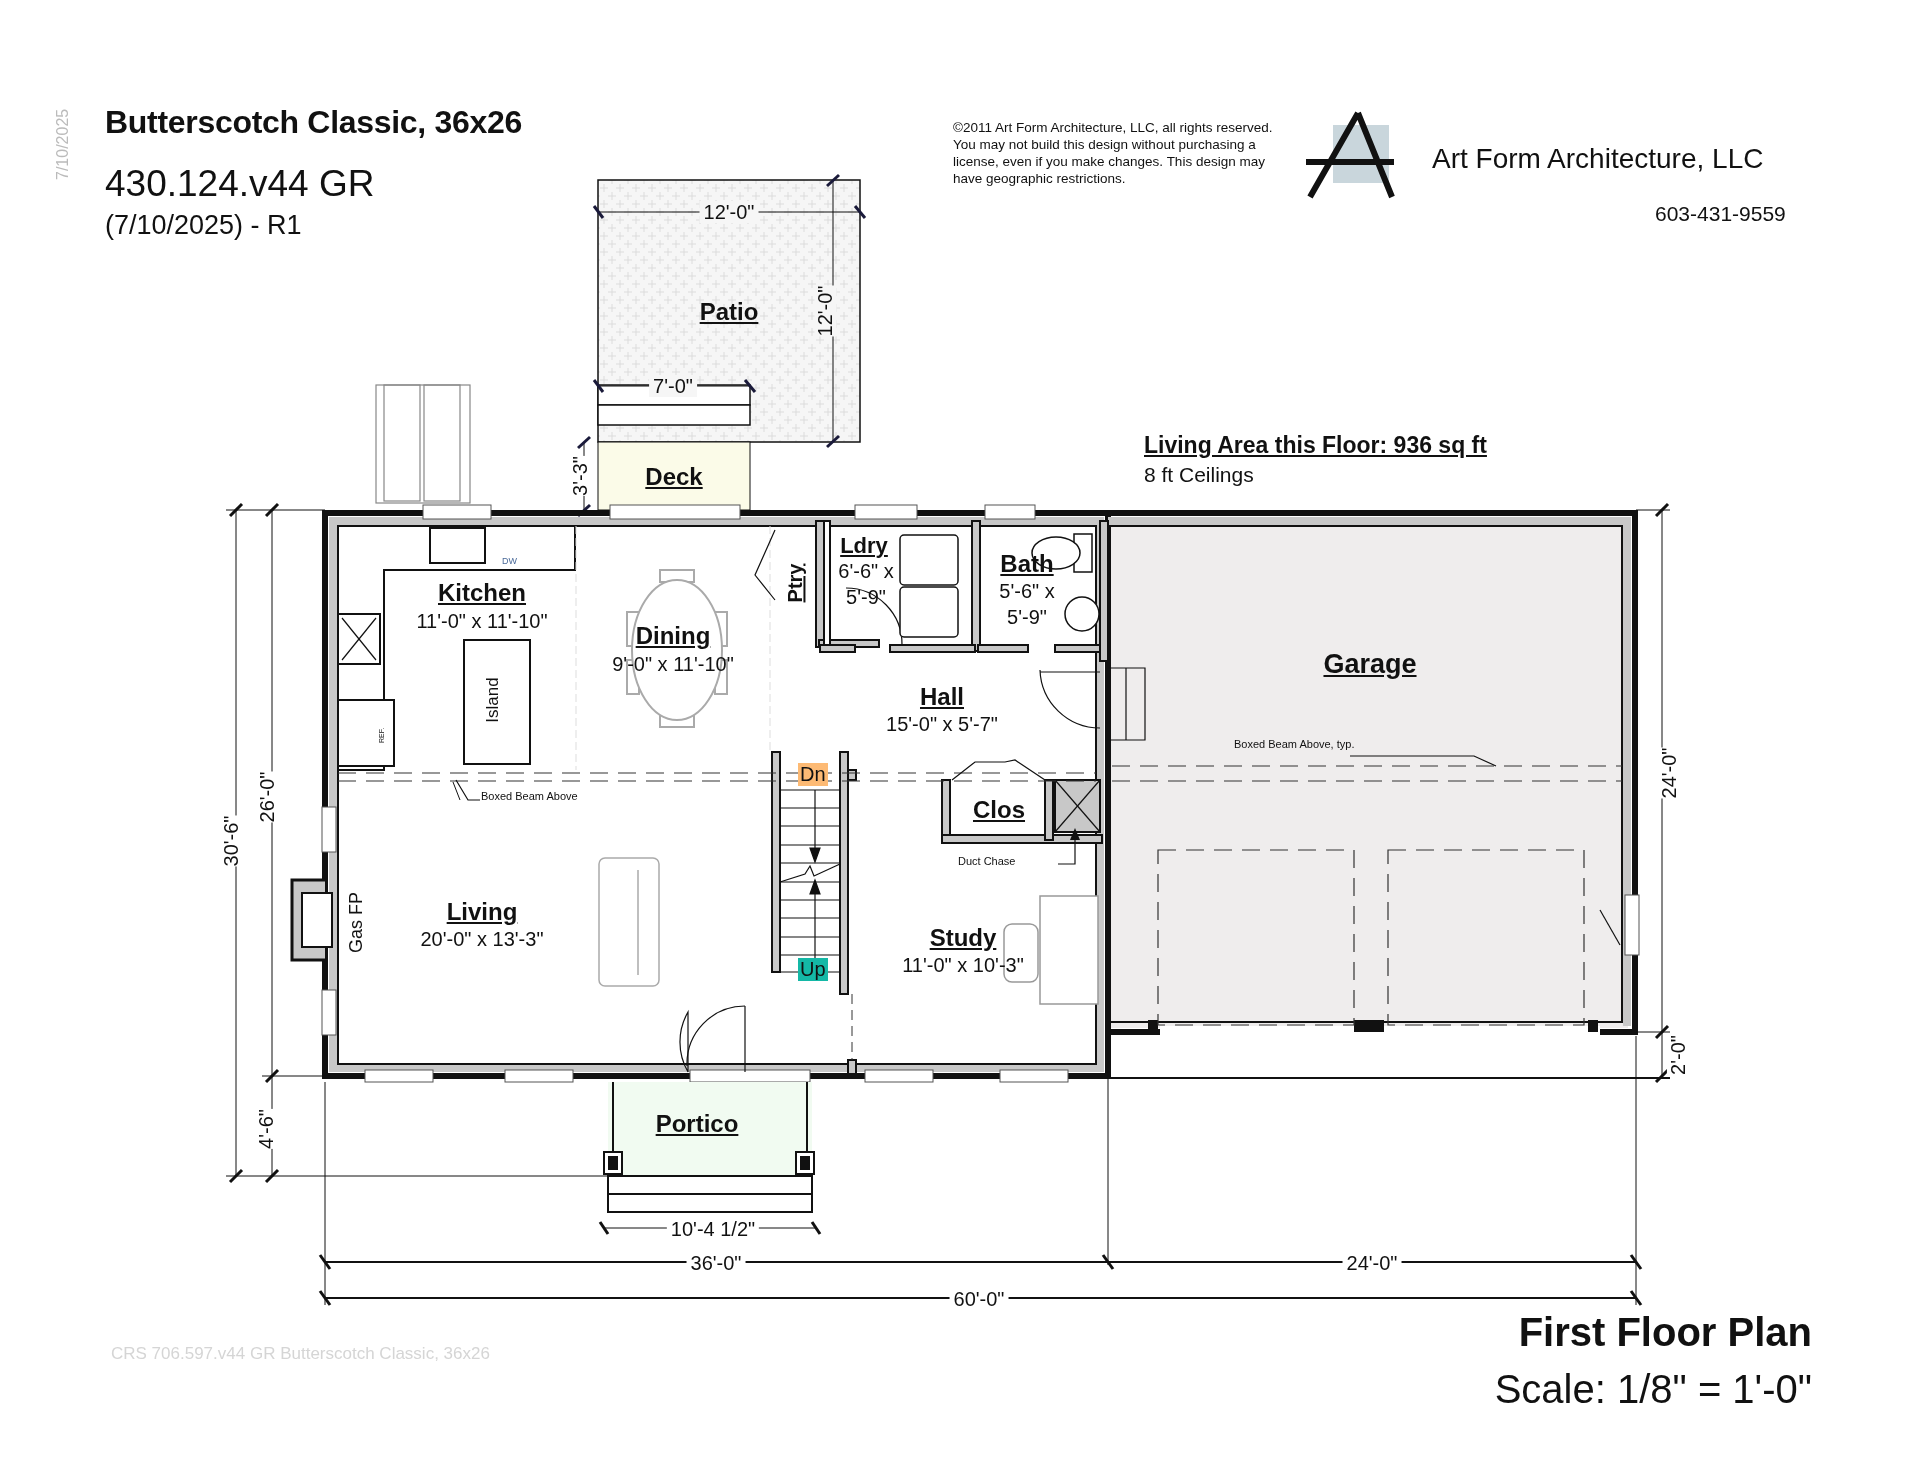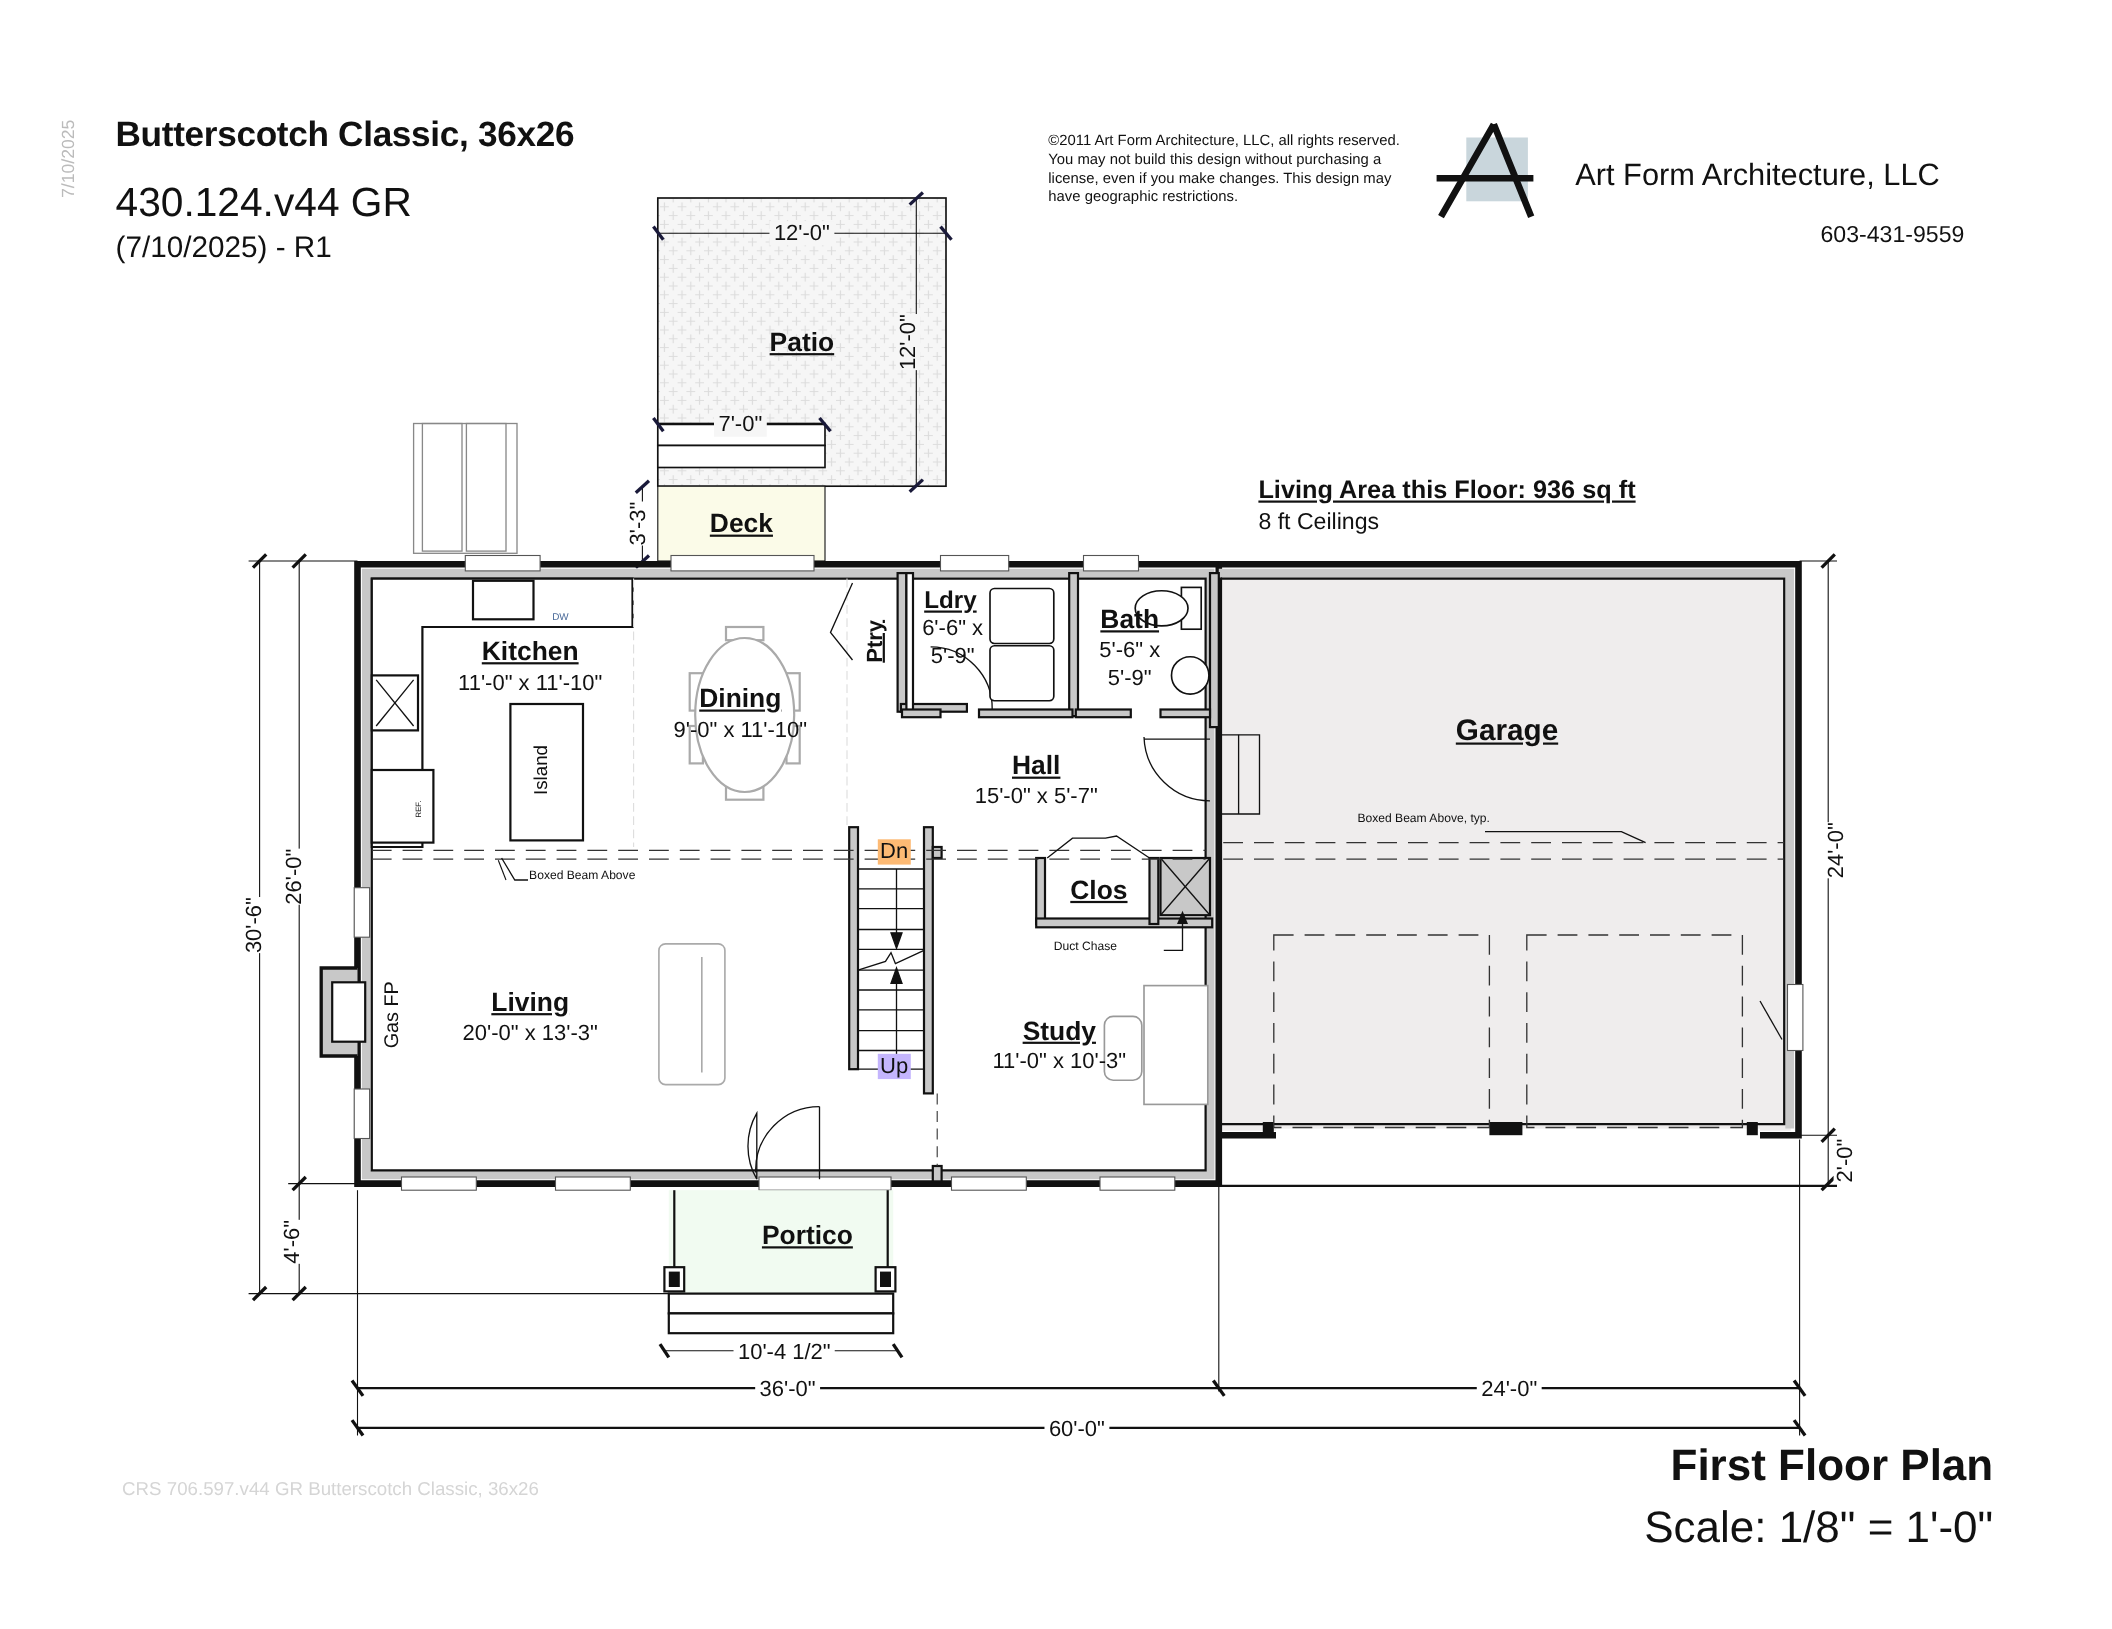--- a/index.html
+++ b/index.html
@@ -313,28 +313,28 @@
 <div class="lbl room" style="left:1370px;top:651px;font-size:27px;">Garage</div>
 
 <div class="lbl room" style="left:999px;top:797px;">Clos</div>
 
 <div class="lbl room" style="left:482px;top:899px;">Living</div>
 <div class="lbl dim" style="left:482px;top:928px;">20'-0" x 13'-3"</div>
 
 <div class="lbl room" style="left:963px;top:925px;">Study</div>
 <div class="lbl dim" style="left:963px;top:954px;">11'-0" x 10'-3"</div>
 
-<div class="lbl room" style="left:734px;top:1111px;">Portico</div>
+<div class="lbl room" style="left:697px;top:1111px;">Portico</div>
 
 <div class="vt" style="left:470px;top:690px;font-size:17px;transform:rotate(-90deg);">Island</div>
 <div class="abs" style="left:502px;top:556px;font-size:9px;color:#4a6a99;">DW</div>
 <div class="vt" style="left:374px;top:732px;font-size:7px;transform:rotate(-90deg);">REF.</div>
 <div class="vt" style="left:326px;top:912px;font-size:18px;transform:rotate(-90deg);">Gas FP</div>
 <div class="abs" style="left:798px;top:763px;font-size:20px;background:#fdba74;padding:0 2px;">Dn</div>
-<div class="abs" style="left:798px;top:958px;font-size:20px;background:#c4b5fd;padding:0 2px;">Up</div>
+<div class="abs" style="left:798px;top:958px;font-size:20px;background:#14b8a6;padding:0 2px;">Up</div>
 
 <div class="abs note" style="left:481px;top:790px;">Boxed Beam Above</div>
 <div class="abs note" style="left:1234px;top:738px;">Boxed Beam Above, typ.</div>
 <div class="abs note" style="left:958px;top:855px;">Duct Chase</div>
 
 <div class="lbl dim" style="left:729px;top:201px;background:#f6f6f6;padding:0 4px;">12'-0"</div>
 <div class="vt dim" style="left:800px;top:300px;transform:rotate(-90deg);background:#f6f6f6;">12'-0"</div>
 <div class="lbl dim" style="left:673px;top:375px;background:#f6f6f6;padding:0 4px;">7'-0"</div>
 <div class="vt dim" style="left:560px;top:465px;transform:rotate(-90deg);background:#fff;">3'-3"</div>
 <div class="vt dim" style="left:206px;top:830px;transform:rotate(-90deg);background:#fff;">30'-6"</div>

